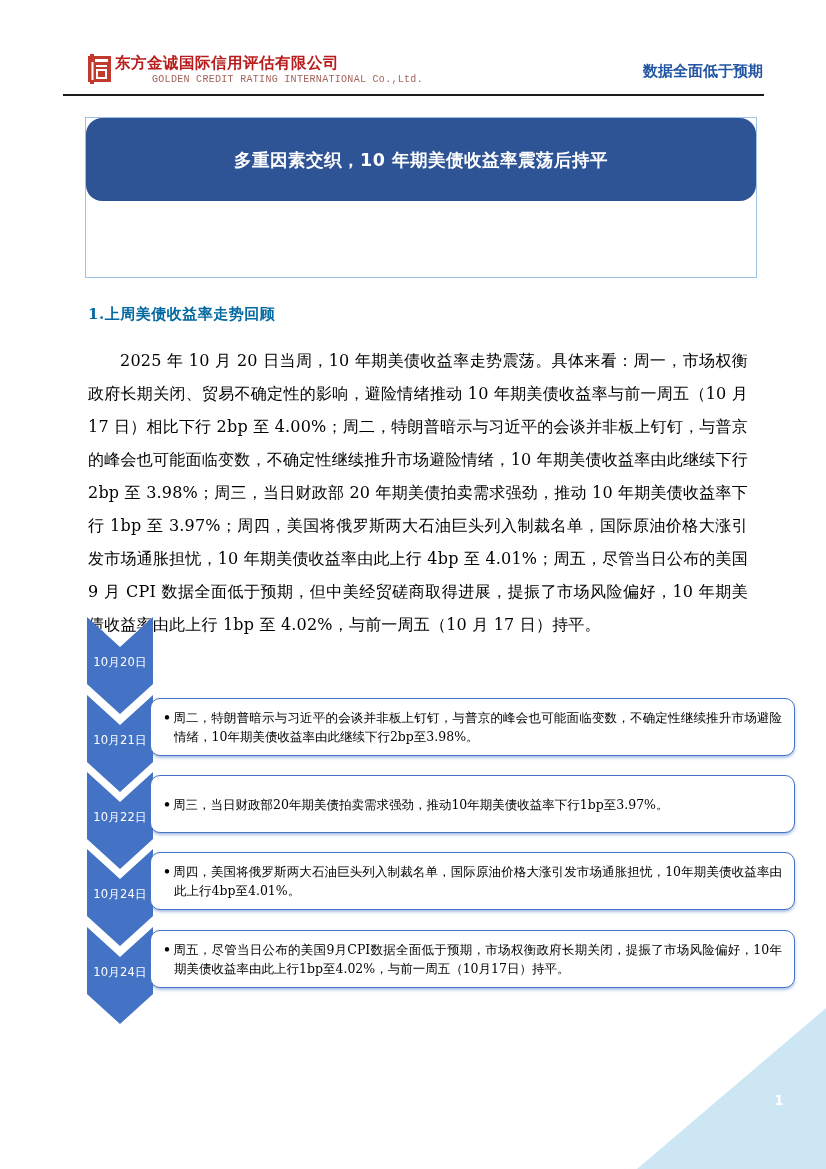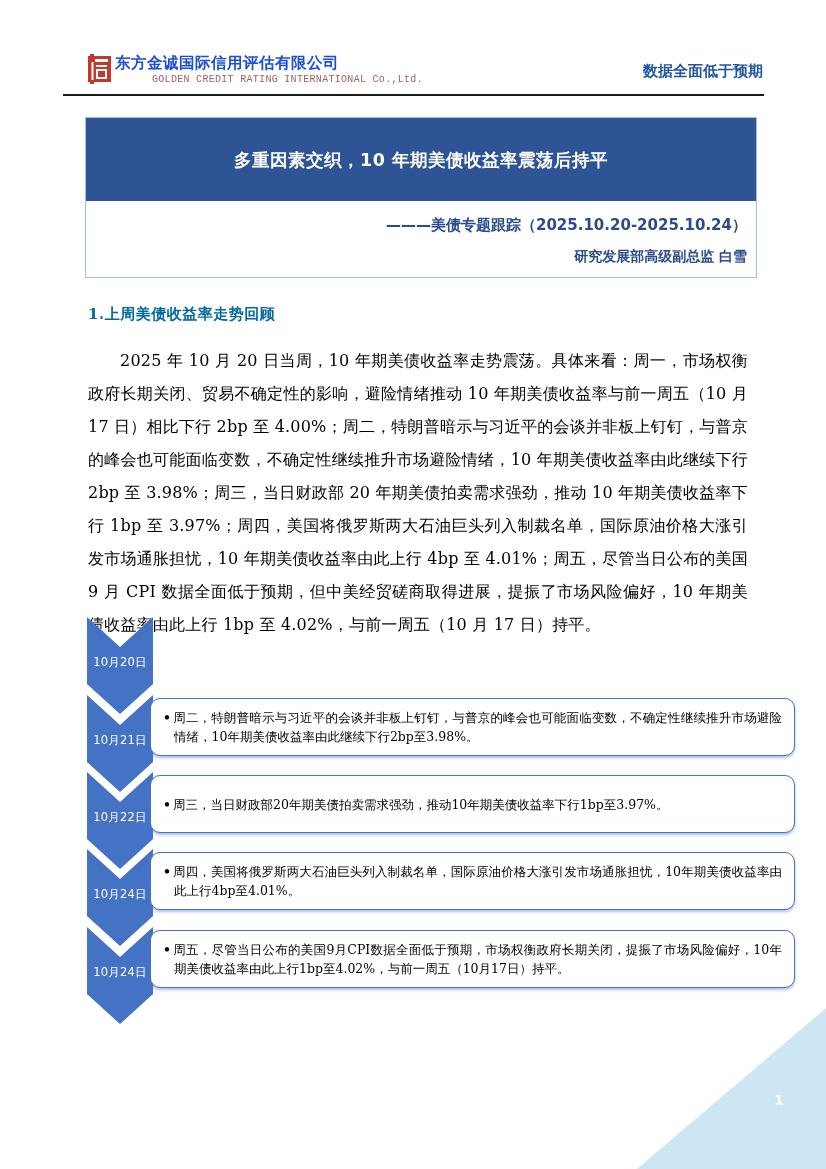--- a/index.html
+++ b/index.html
@@ -2,32 +2,32 @@
 <html><head>
 <meta charset="utf-8">
 <style>
   html,body{margin:0;padding:0;background:#ffffff;width:826px;height:1169px;
     font-family:"DejaVu Sans",sans-serif;}
   .page{position:relative;width:826px;height:1169px;background:#fff;overflow:hidden;}
 
   
   .logo-mark{position:absolute;left:88px;top:54px;width:23px;height:30px;}
   .company-cn{position:absolute;left:115px;top:53px;font-family:"DejaVu Serif",serif;
-    font-size:15.5px;font-weight:bold;color:#1d4ed8;letter-spacing:.5px;white-space:nowrap;}
+    font-size:15.5px;font-weight:bold;color:#b91c1c;letter-spacing:.5px;white-space:nowrap;}
   .company-en{position:absolute;left:116px;top:74px;font-size:10px;color:#a3635c;
     letter-spacing:.3px;white-space:nowrap;font-family:Liberation Mono, monospace;margin-left:36px;}
   .research-label{position:absolute;right:63px;top:62px;font-size:15px;font-weight:bold;
     color:#2155a3;white-space:nowrap;}
   .header-rule{position:absolute;left:63px;top:94px;width:701px;height:2px;background:#1a1a1a;}
 
   
   .title-block{position:absolute;left:85px;top:117px;width:672px;height:161px;
     border:1px solid #9dc3e6;box-sizing:border-box;}
   .title-band{position:absolute;left:0;top:0;right:0;height:83px;background:#2f5496;
-    display:flex;align-items:center;justify-content:center;}
+    display:flex;align-items:center;justify-content:center;border-radius:16px;}
   .doc-title{color:#ffffff;font-size:17.5px;font-weight:bold;letter-spacing:.5px;}
   .title-sub-area{position:absolute;left:0;top:83px;right:0;bottom:0;background:#fff;
     text-align:right;padding:15px 9px 0 0;box-sizing:border-box;}
   .doc-subtitle{color:#2b4c8c;font-size:15px;font-weight:bold;line-height:18px;}
   .doc-author{color:#2b4c8c;font-size:14px;font-weight:bold;line-height:18px;margin-top:13px;}
 
   
   .section-heading{position:absolute;left:88px;top:305px;font-size:15px;font-weight:bold;
     color:#0369a1;font-family:"DejaVu Serif",serif;letter-spacing:.5px;}
   .body-para{position:absolute;left:88px;top:344px;width:660px;
@@ -67,24 +67,20 @@
     <rect x="3.5" y="8" width="2" height="18" fill="#ffffff"></rect>
   </svg>
   <div class="company-cn">东方金诚国际信用评估有限公司</div>
   <div class="company-en">GOLDEN CREDIT RATING INTERNATIONAL Co.,Ltd.</div>
   <div class="research-label">数据全面低于预期</div>
   <div class="header-rule"></div>
 
   <div class="title-block">
     <div class="title-band">
       <span class="doc-title">多重因素交织，10 年期美债收益率震荡后持平</span>
-    </div>
-    <div class="title-sub-area">
-      <div class="doc-subtitle">———美债专题跟踪（2025.10.20-2025.10.24）</div>
-      <div class="doc-author">研究发展部高级副总监 白雪</div>
     </div>
   </div>
 
   <div class="section-heading">1.上周美债收益率走势回顾</div>
   <div class="body-para">2025 年 10 月 20 日当周，10 年期美债收益率走势震荡。具体来看：周一，市场权衡政府长期关闭、贸易不确定性的影响，避险情绪推动 10 年期美债收益率与前一周五（10 月 17 日）相比下行 2bp 至 4.00%；周二，特朗普暗示与习近平的会谈并非板上钉钉，与普京的峰会也可能面临变数，不确定性继续推升市场避险情绪，10 年期美债收益率由此继续下行 2bp 至 3.98%；周三，当日财政部 20 年期美债拍卖需求强劲，推动 10 年期美债收益率下行 1bp 至 3.97%；周四，美国将俄罗斯两大石油巨头列入制裁名单，国际原油价格大涨引发市场通胀担忧，10 年期美债收益率由此上行 4bp 至 4.01%；周五，尽管当日公布的美国 9 月 CPI 数据全面低于预期，但中美经贸磋商取得进展，提振了市场风险偏好，10 年期美债收益率由此上行 1bp 至 4.02%，与前一周五（10 月 17 日）持平。</div>
 
   <div class="tl-row" style="top:617px">
     <svg class="chev" viewBox="0 0 66 97" preserveAspectRatio="none">
         <polygon points="0,0 33,30 66,0 66,67 33,97 0,67" fill="#4472c4"></polygon>
       </svg>

